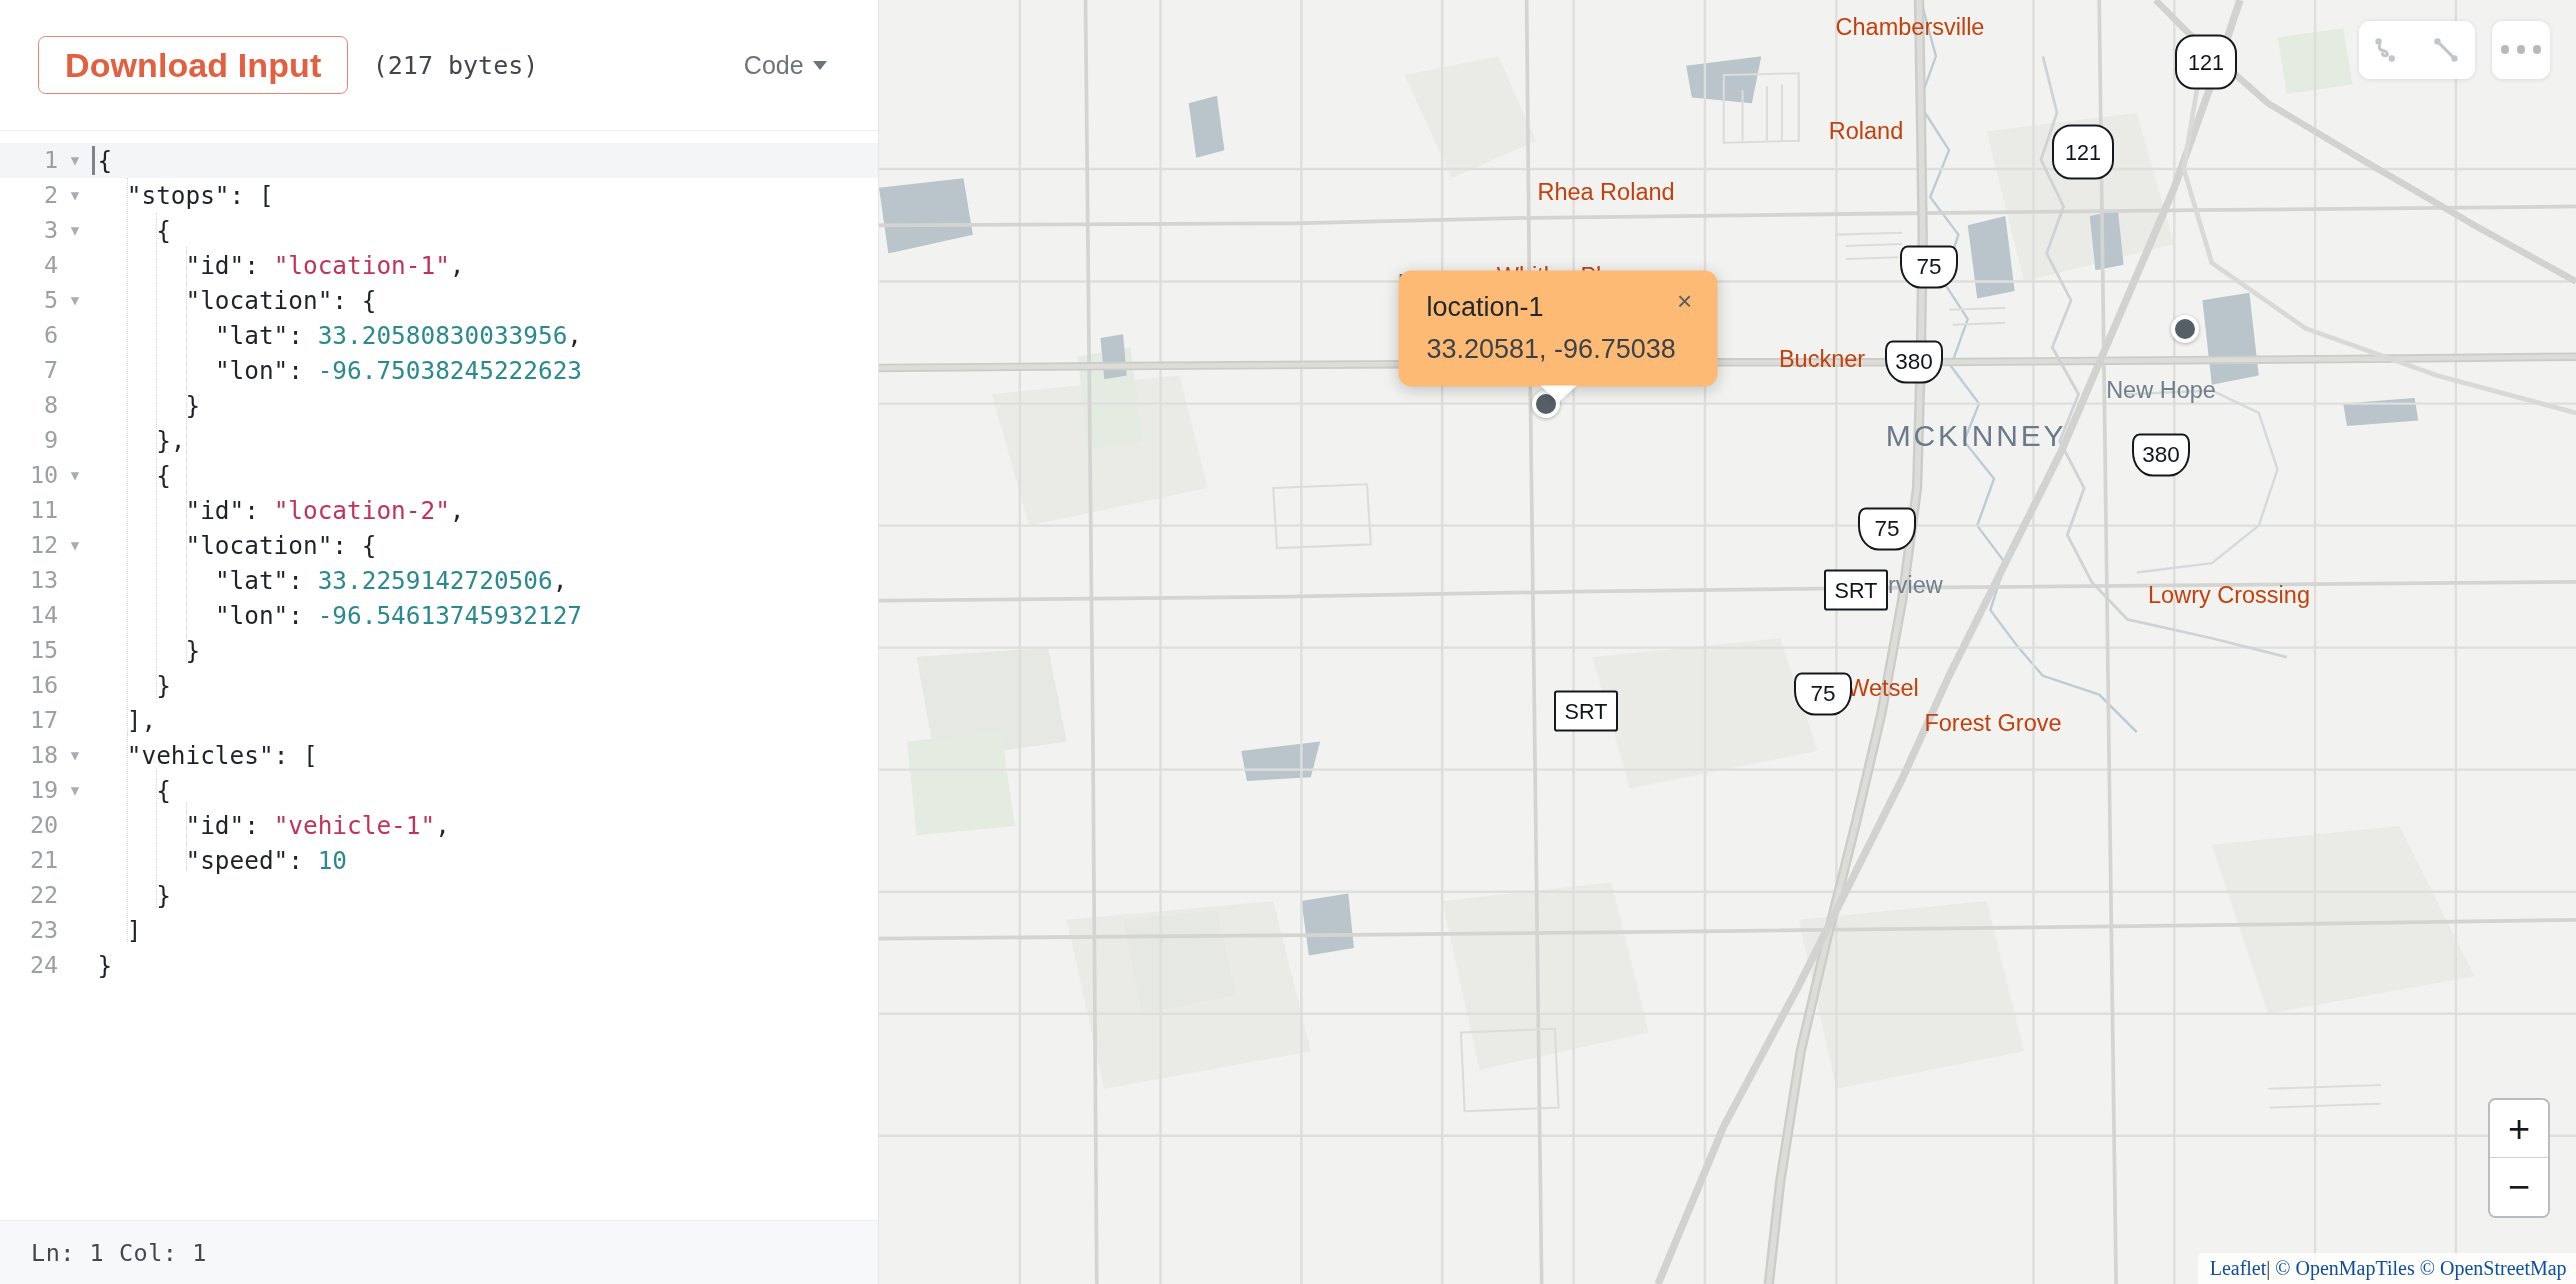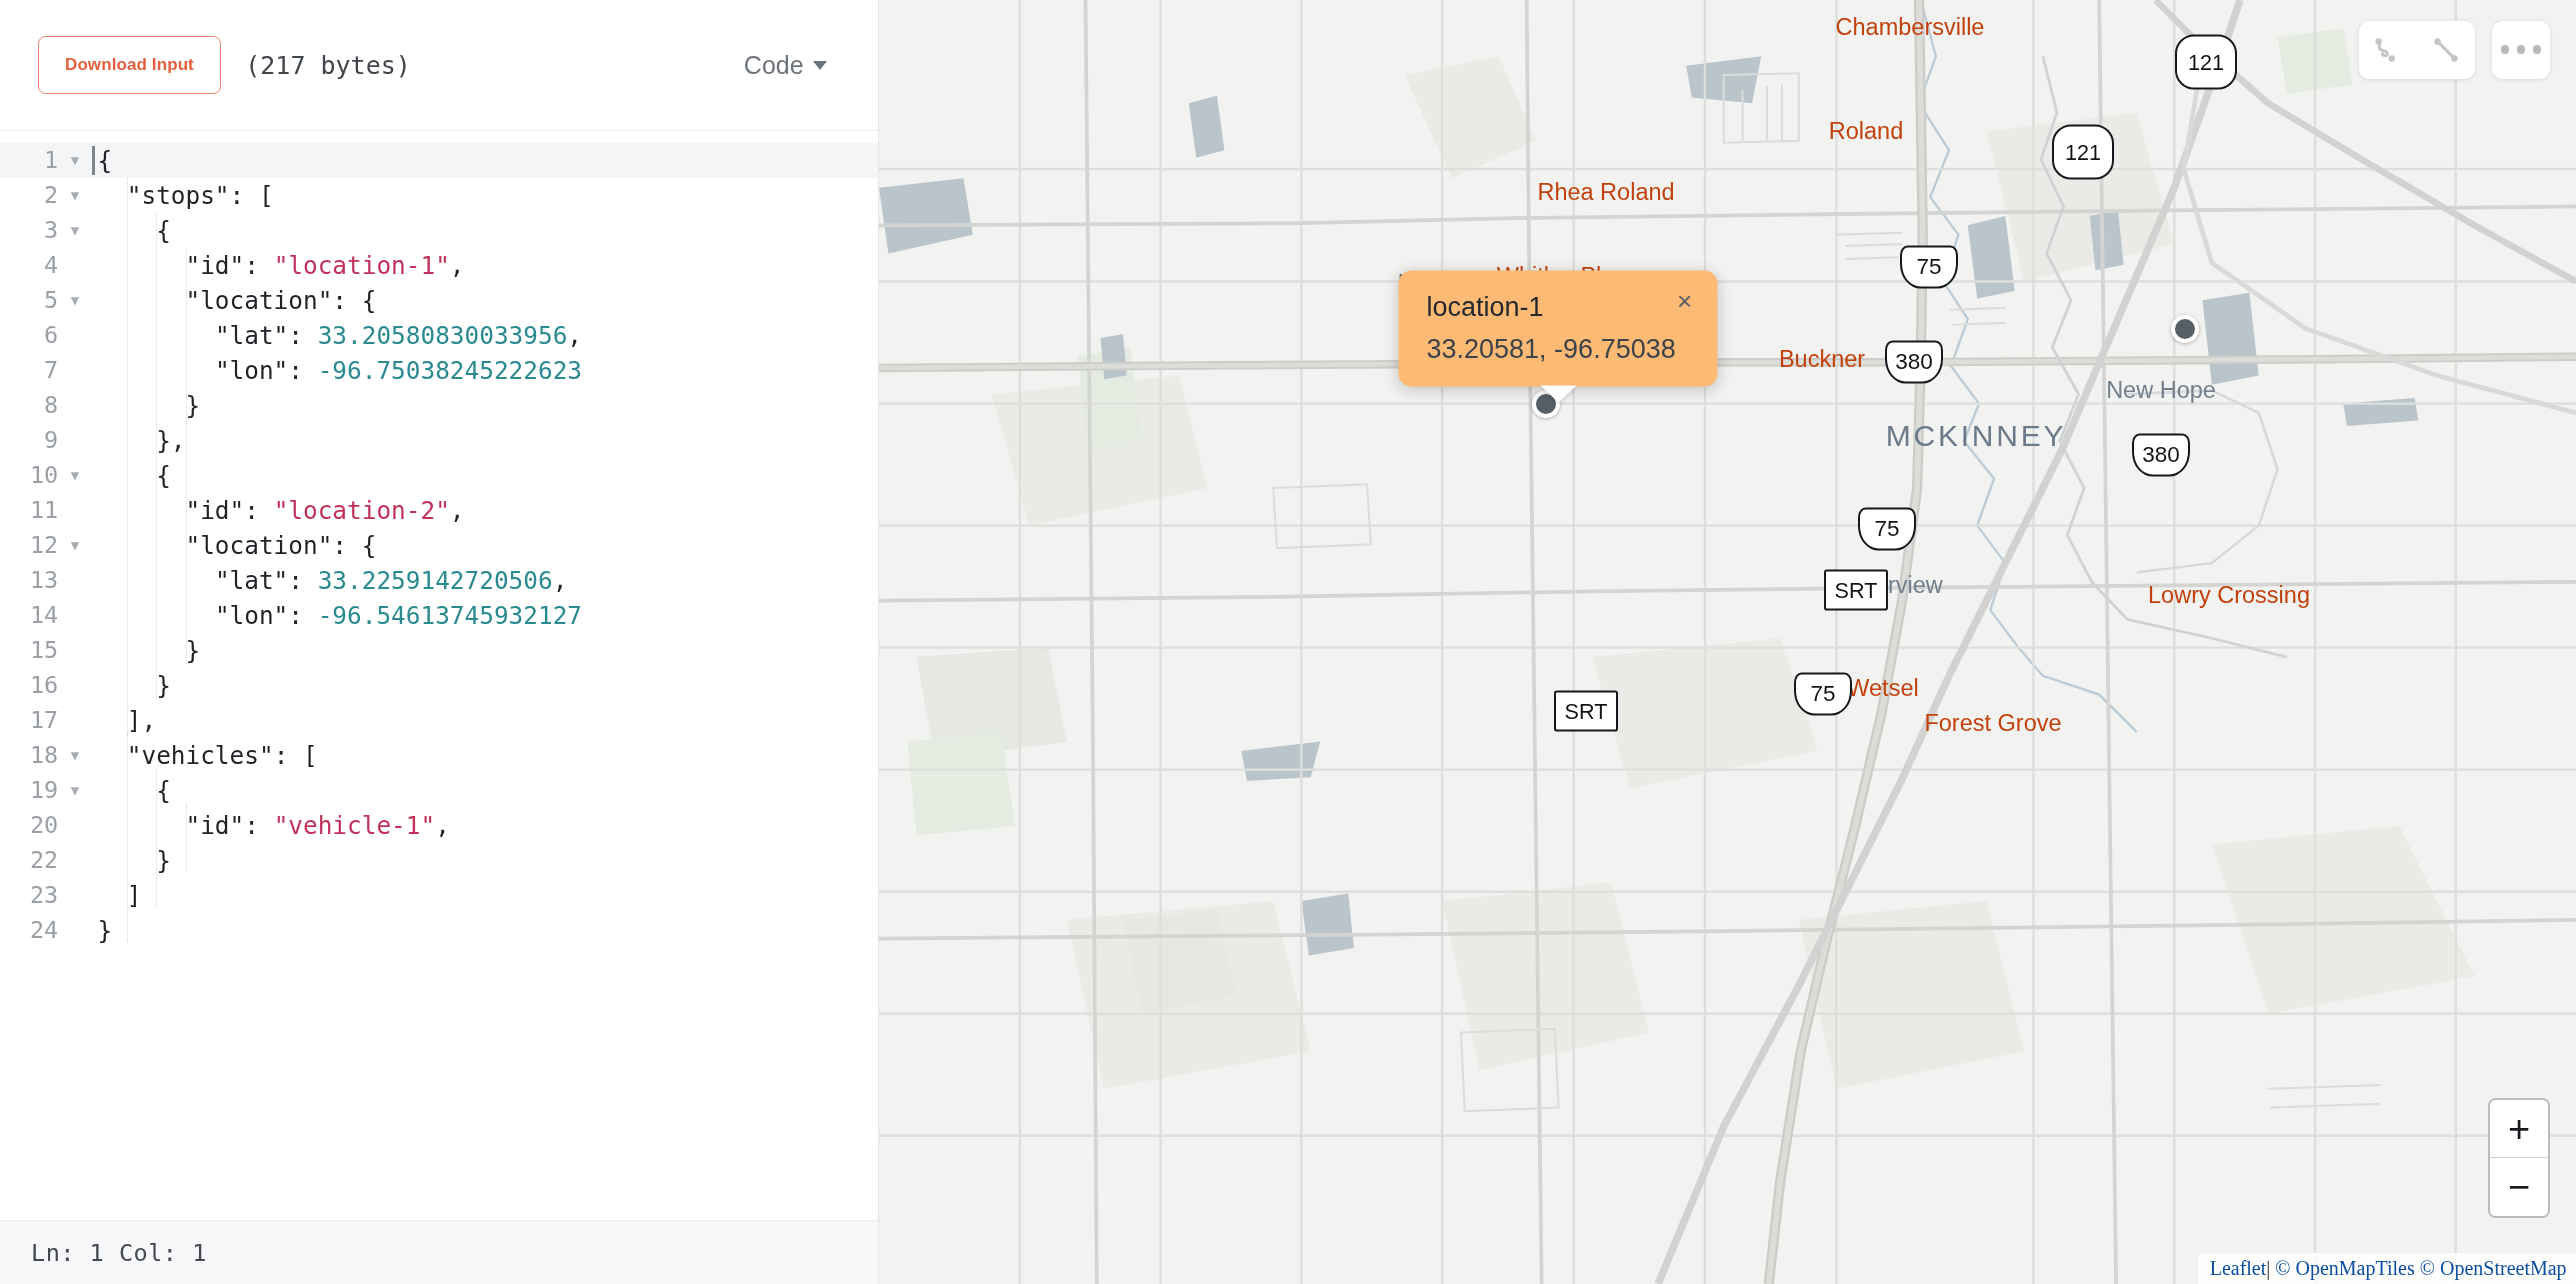--- a/index.html
+++ b/index.html
@@ -26,21 +26,21 @@
     border-bottom: 0.9px solid #eceef0;
     background: #ffffff;
   }
   .dl-btn {
     display: inline-flex; align-items: center; justify-content: center;
     height: 58px; padding: 0 26px;
     border: 1.9px solid #e8826a;
     border-radius: 7.5px;
     background: #ffffff;
     color: #e2603f;
-    font-size: 17px; font-weight: 700;
+    font-size: 34px; font-weight: 700;
     font-family: "Liberation Sans", sans-serif;
     letter-spacing: 0.1px;
     cursor: pointer; white-space: nowrap;
   }
   .bytes-label {
     margin-left: 24.4px;
     font-size: 25px; color: #41464c;
     font-family: "DejaVu Sans Mono", monospace;
     white-space: nowrap;
   }
@@ -263,20 +263,21 @@
           <div class="ln-row"><div class="ln-num">11</div><div class="fold empty">▼</div><div class="ln-text">      <span class="tok-key">"id"</span><span class="tok-punc">: </span><span class="tok-str">"location-2"</span><span class="tok-punc">,</span></div></div>
           <div class="ln-row"><div class="ln-num">12</div><div class="fold">▼</div><div class="ln-text">      <span class="tok-key">"location"</span><span class="tok-punc">: {</span></div></div>
           <div class="ln-row"><div class="ln-num">13</div><div class="fold empty">▼</div><div class="ln-text">        <span class="tok-key">"lat"</span><span class="tok-punc">: </span><span class="tok-num">33.2259142720506</span><span class="tok-punc">,</span></div></div>
           <div class="ln-row"><div class="ln-num">14</div><div class="fold empty">▼</div><div class="ln-text">        <span class="tok-key">"lon"</span><span class="tok-punc">: </span><span class="tok-num">-96.54613745932127</span></div></div>
           <div class="ln-row"><div class="ln-num">15</div><div class="fold empty">▼</div><div class="ln-text">      <span class="tok-punc">}</span></div></div>
           <div class="ln-row"><div class="ln-num">16</div><div class="fold empty">▼</div><div class="ln-text">    <span class="tok-punc">}</span></div></div>
           <div class="ln-row"><div class="ln-num">17</div><div class="fold empty">▼</div><div class="ln-text">  <span class="tok-punc">],</span></div></div>
           <div class="ln-row"><div class="ln-num">18</div><div class="fold">▼</div><div class="ln-text">  <span class="tok-key">"vehicles"</span><span class="tok-punc">: [</span></div></div>
           <div class="ln-row"><div class="ln-num">19</div><div class="fold">▼</div><div class="ln-text">    <span class="tok-punc">{</span></div></div>
           <div class="ln-row"><div class="ln-num">20</div><div class="fold empty">▼</div><div class="ln-text">      <span class="tok-key">"id"</span><span class="tok-punc">: </span><span class="tok-str">"vehicle-1"</span><span class="tok-punc">,</span></div></div>
+          <div class="ln-row"><div class="ln-num">21</div><div class="fold empty">▼</div><div class="ln-text">      <span class="tok-key">"speed"</span><span class="tok-punc">: </span><span class="tok-num">10</span></div></div>
           <div class="ln-row"><div class="ln-num">22</div><div class="fold empty">▼</div><div class="ln-text">    <span class="tok-punc">}</span></div></div>
           <div class="ln-row"><div class="ln-num">23</div><div class="fold empty">▼</div><div class="ln-text">  <span class="tok-punc">]</span></div></div>
           <div class="ln-row"><div class="ln-num">24</div><div class="fold empty">▼</div><div class="ln-text"><span class="tok-punc">}</span></div></div>
         </div>
     </div>
 
     <div class="status-bar">
       <span>Ln: 1   Col: 1</span>
     </div>
   </div>

